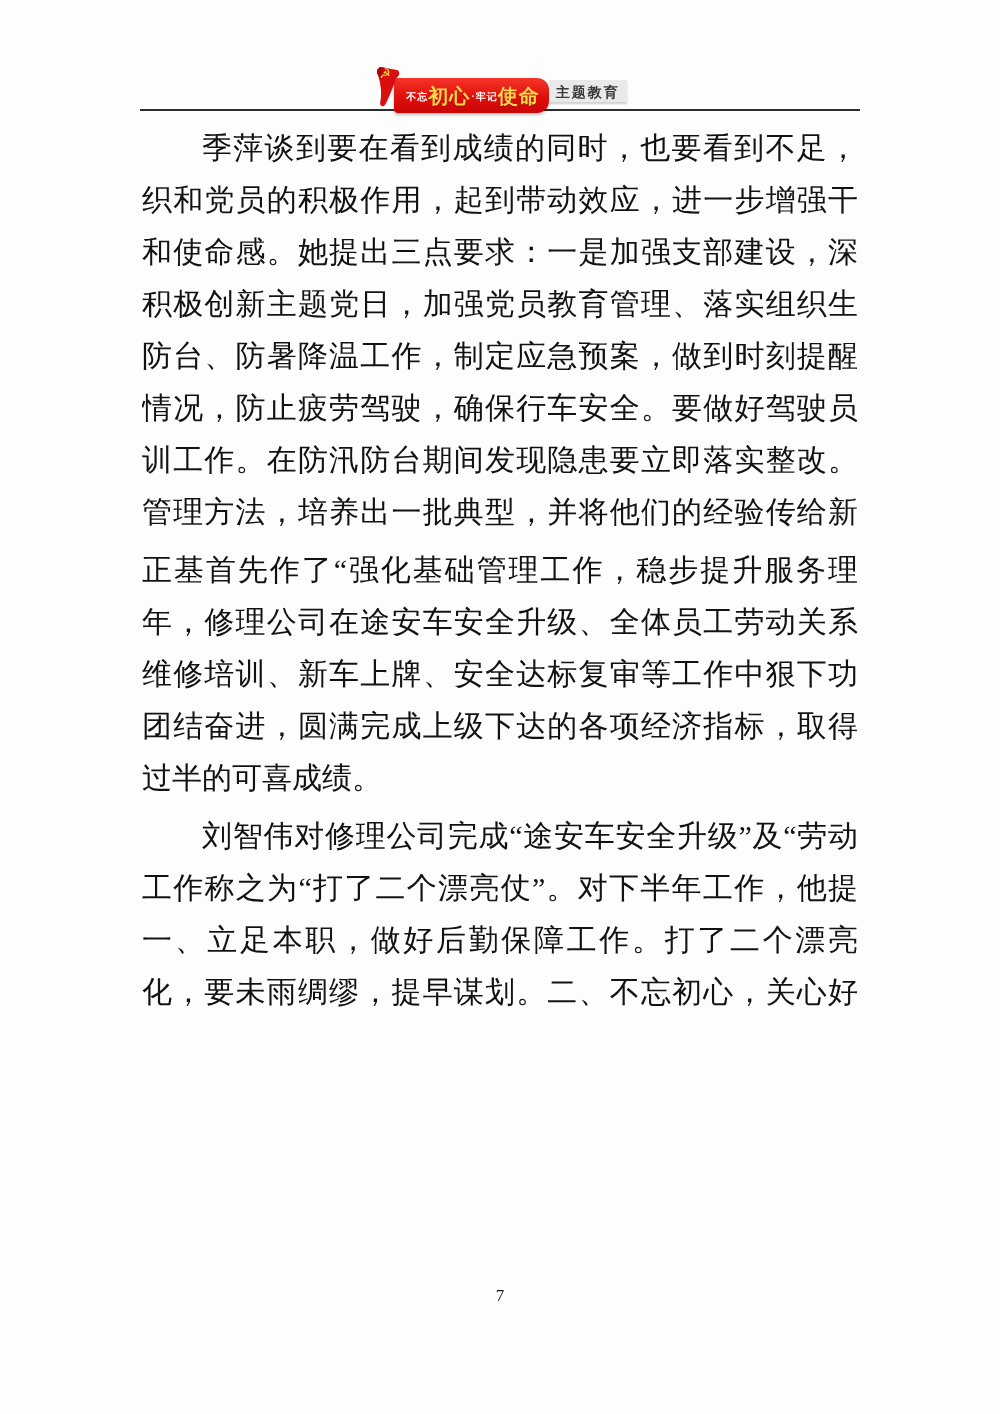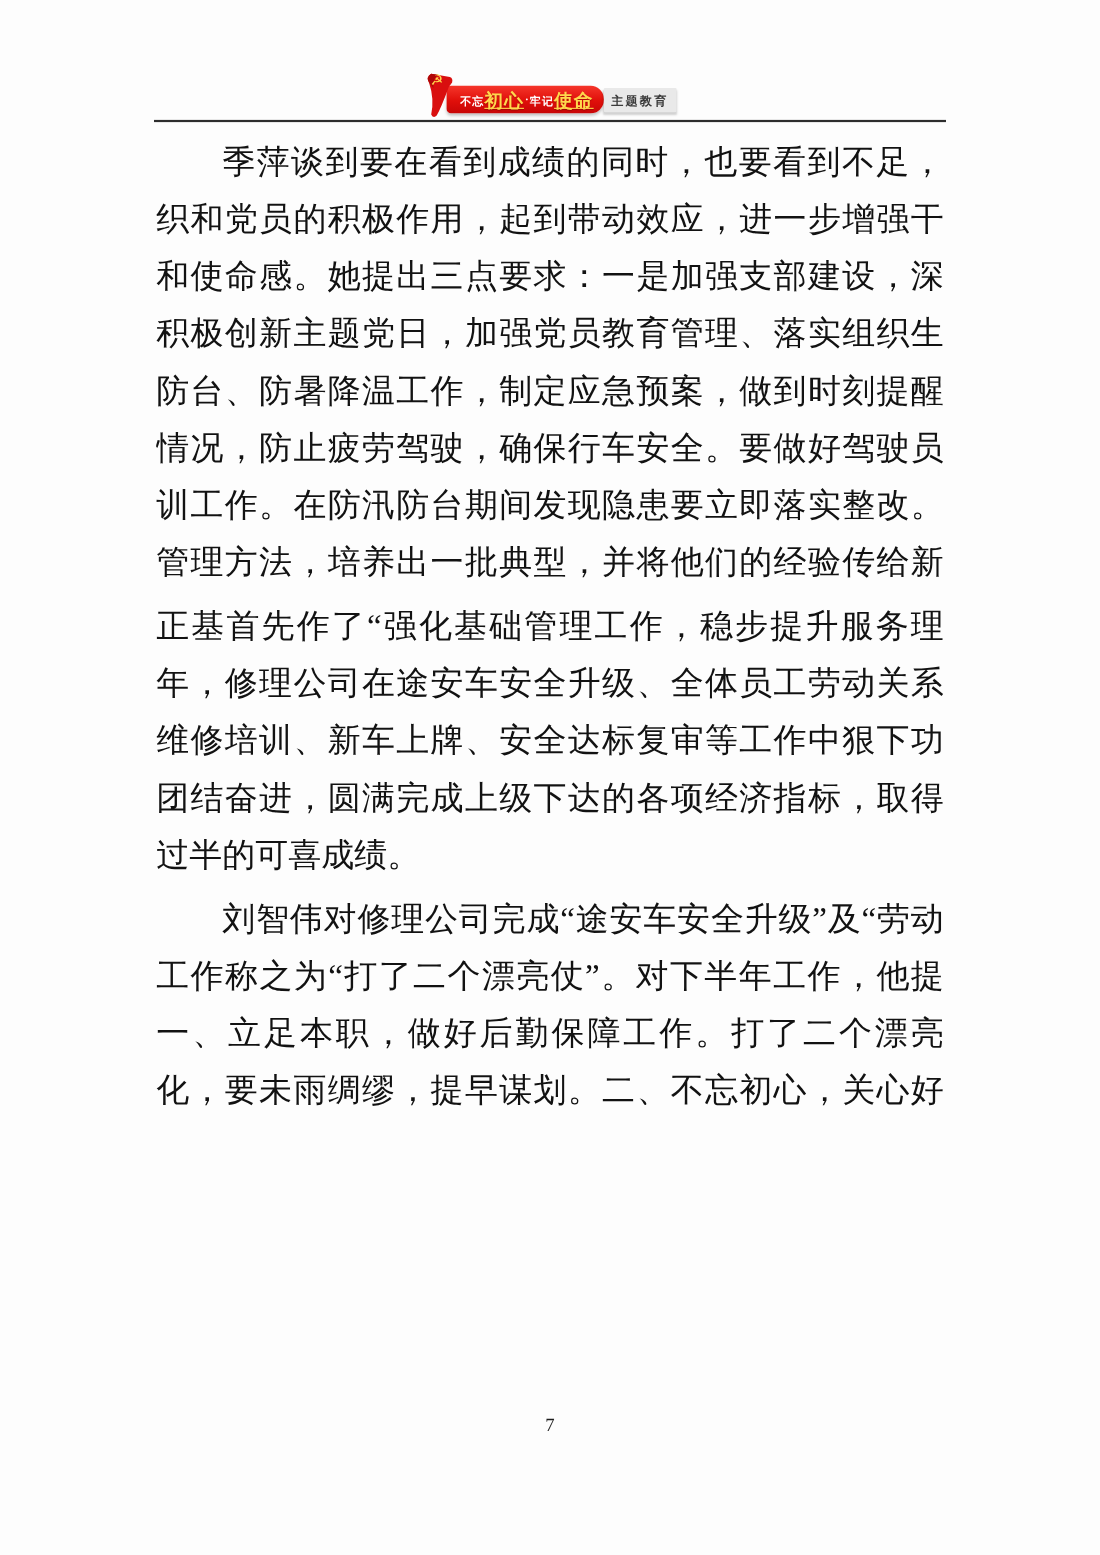--- a/index.html
+++ b/index.html
@@ -39,59 +39,58 @@
     position: absolute;
     top: 1px;
     left: 6px;
     font-family: "DejaVu Sans", sans-serif;
     font-size: 13px;
     line-height: 13px;
     color: #ffd84d;
   }
   .banner {
     margin-top: 12px;
-    height: 25px;
+    height: 35px;
     background: linear-gradient(180deg, #f5352a 0%, #e00f0a 55%, #c80606 100%);
     border-radius: 4px 12px 12px 4px;
     box-shadow: 0 2px 3px rgba(0,0,0,0.25);
     display: flex;
     align-items: baseline;
     padding: 2px 9px 0 12px;
     white-space: nowrap;
   }
   .slogan-small {
     color: #ffffff;
     font-size: 10px;
     font-weight: bold;
     letter-spacing: 1px;
     align-self: center;
   }
   .slogan-big {
     color: #ffd84d;
-    font-size: 17px;
+    font-size: 20px;
     font-weight: bold;
     letter-spacing: 1px;
     align-self: center;
     text-shadow: 0 1px 1px rgba(120,0,0,0.5);
-    text-decoration: underline;
   }
   .slogan-sep {
     color: #ffffff;
     font-size: 10px;
     font-weight: bold;
     align-self: center;
     padding: 0 1px;
   }
   .theme-tag {
     margin-top: 14px;
     height: 22px;
     background: #e9e9e9;
     color: #3a3a3a;
     font-family: "Liberation Sans", "DejaVu Sans", sans-serif;
-    font-size: 11px;
+    font-size: 14px;
     font-weight: bold;
     letter-spacing: 2px;
     padding: 4px 7px 0 7px;
     border-radius: 1px;
     box-shadow: 0 2px 2px rgba(0,0,0,0.18);
     white-space: nowrap;
   }
 
   
   .header-divider {

